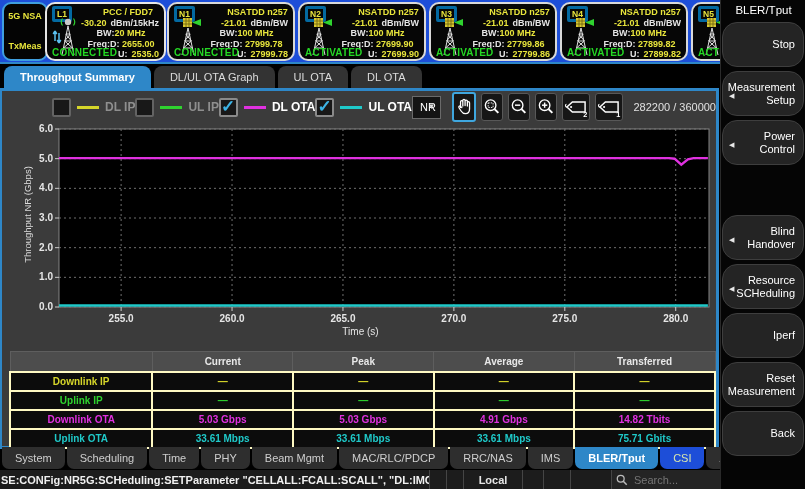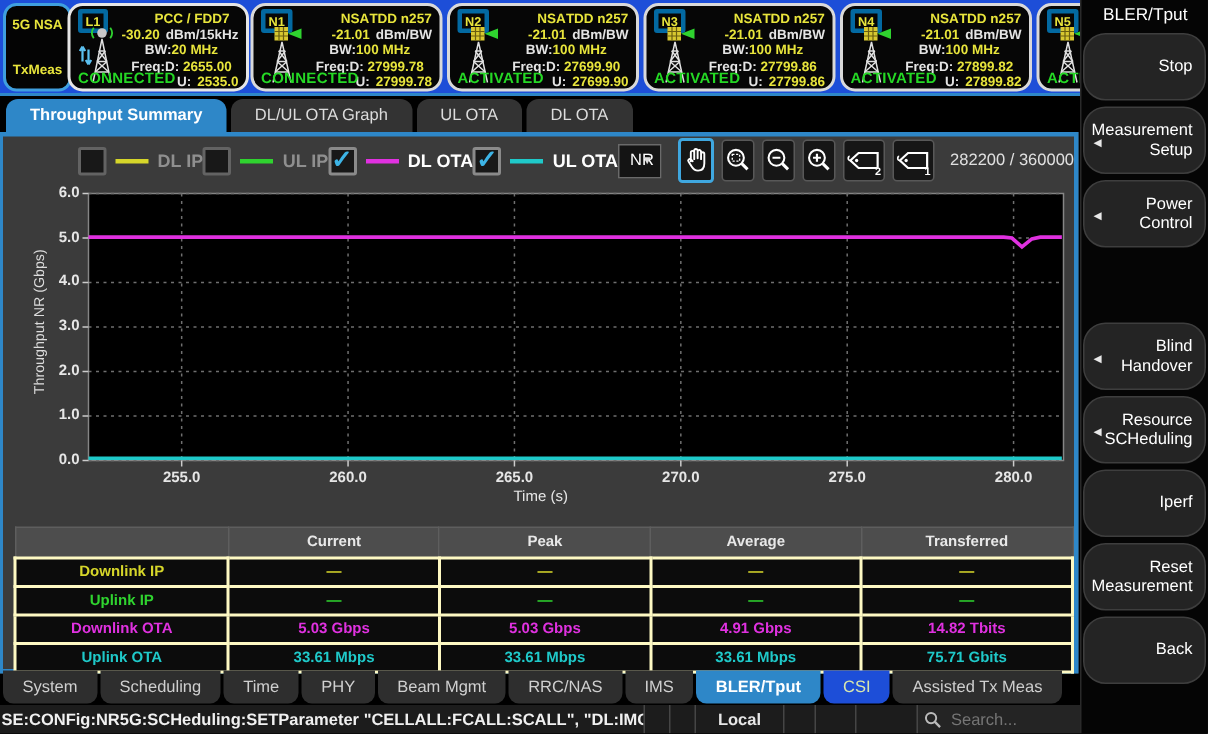--- a/index.html
+++ b/index.html
@@ -497,20 +497,21 @@
     </tbody>
       </table>
   </div>
 
   <div class="btabs">
     <div class="btab">System</div>
     <div class="btab">Scheduling</div>
     <div class="btab">Time</div>
     <div class="btab">PHY</div>
     <div class="btab">Beam Mgmt</div>
+    <div class="btab">MAC/RLC/PDCP</div>
     <div class="btab">RRC/NAS</div>
     <div class="btab">IMS</div>
     <div class="btab active">BLER/Tput</div>
     <div class="btab green">CSI</div>
     <div class="btab">Assisted Tx Meas</div>
   </div>
 
   <div class="statusbar">
     <div class="cmd">SE:CONFig:NR5G:SCHeduling:SETParameter "CELLALL:FCALL:SCALL", "DL:IMCS",  "new_value"</div>
     <div class="sb-seg" style="width:16px;"></div>

